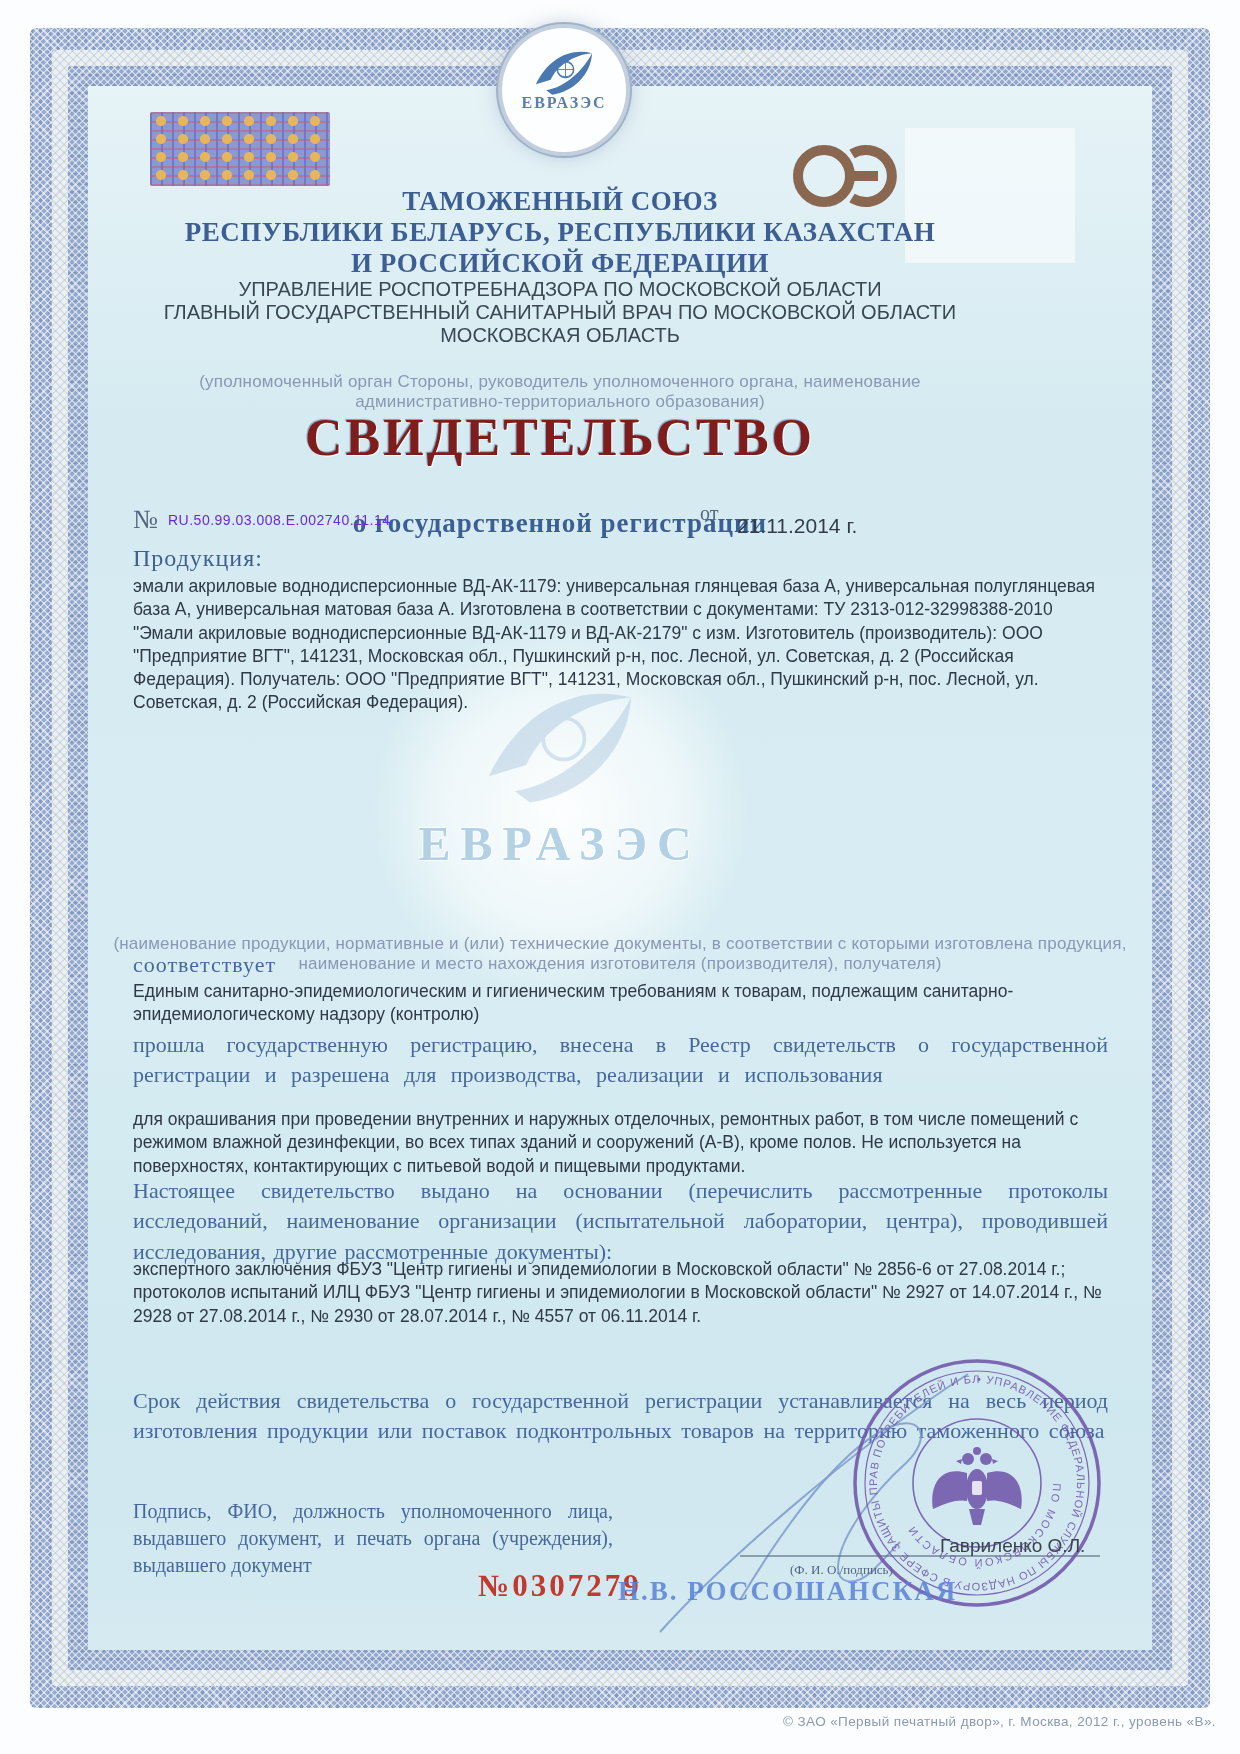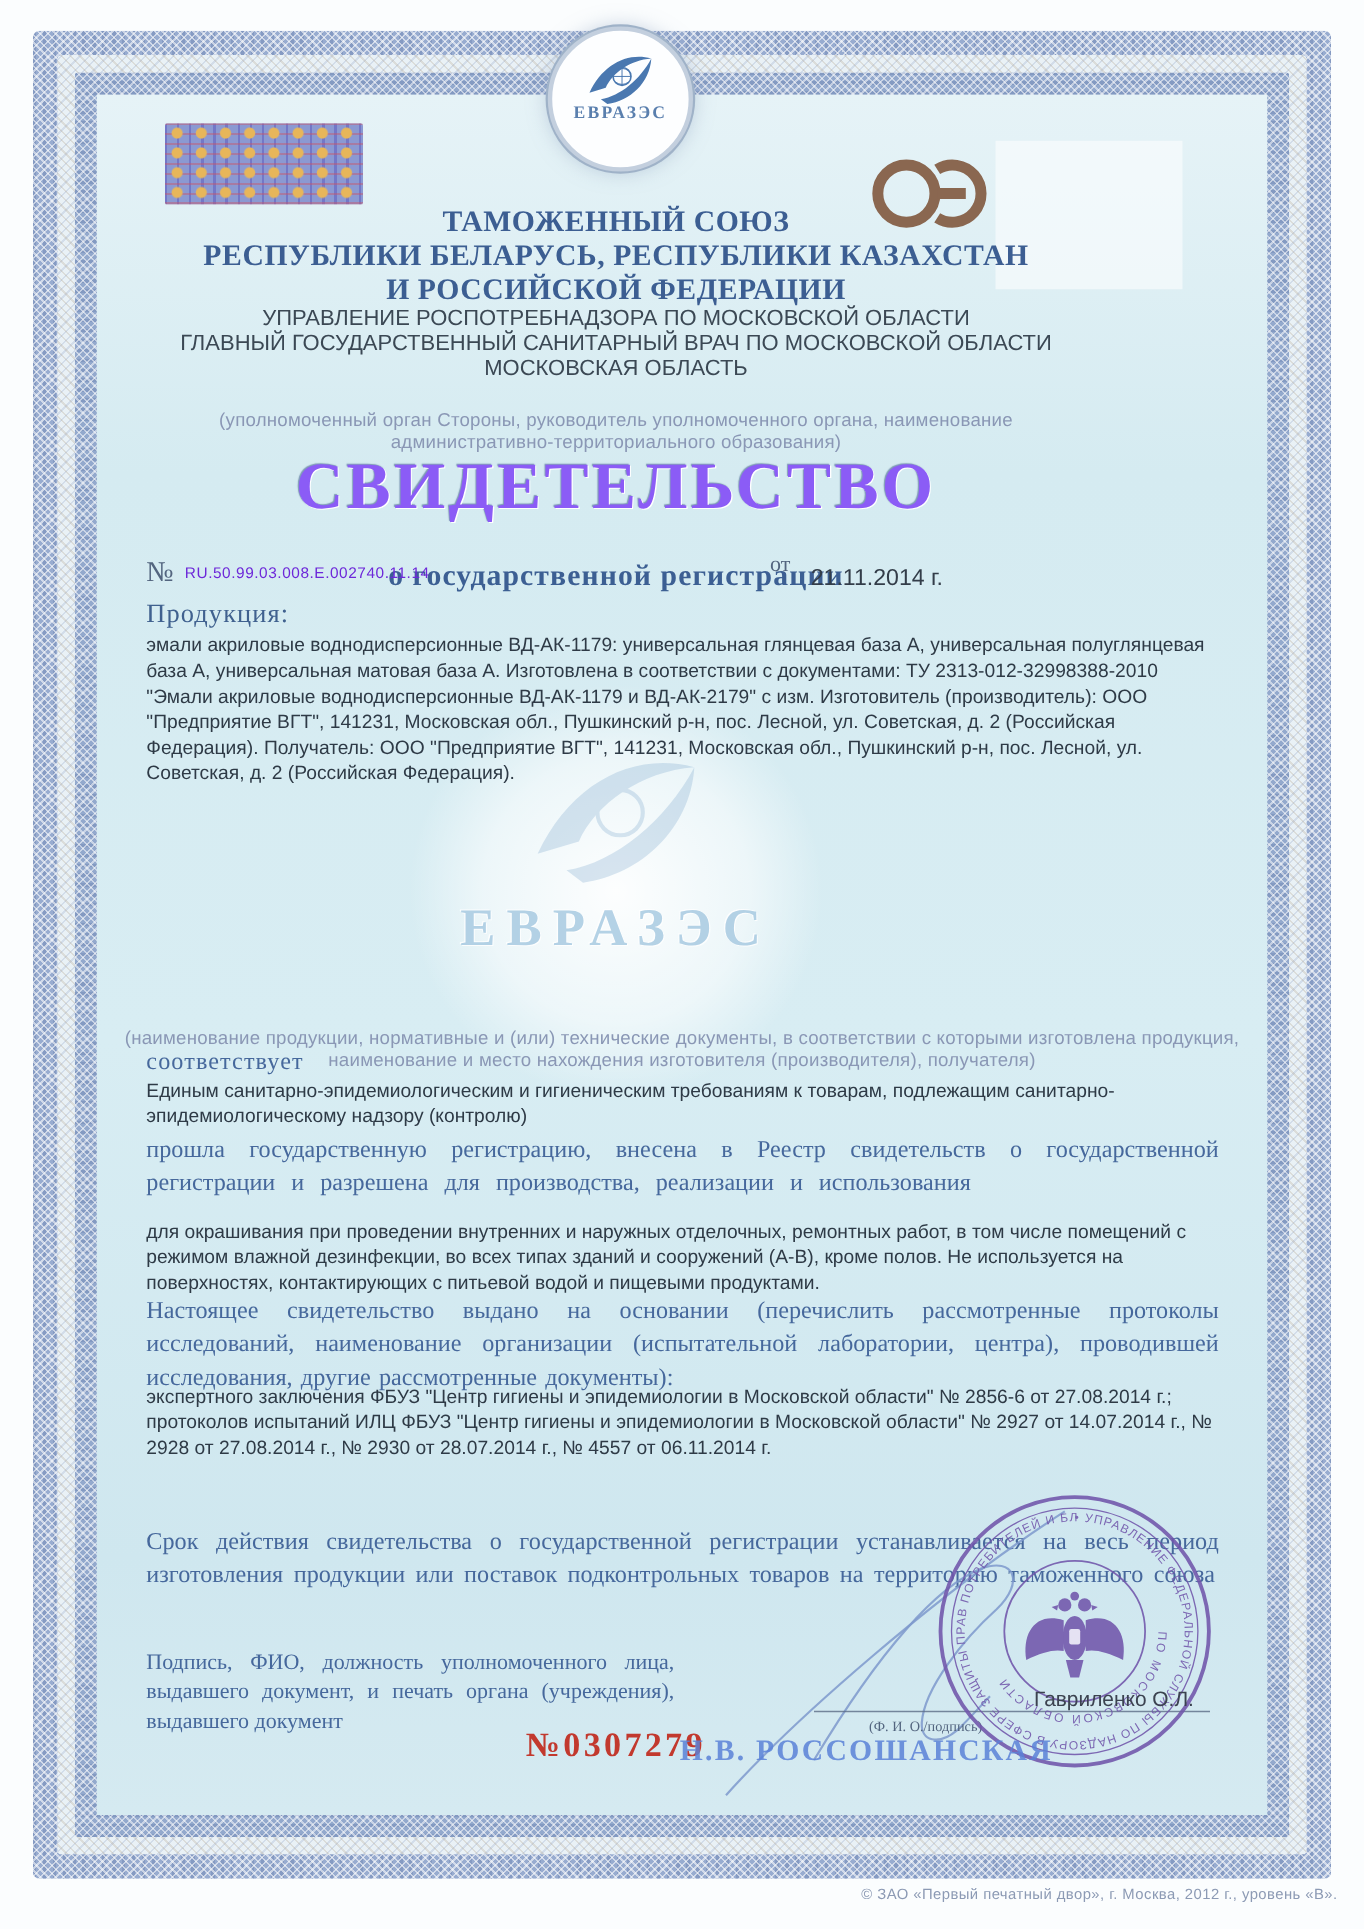--- a/index.html
+++ b/index.html
@@ -41,21 +41,21 @@
     background:linear-gradient(180deg,#e6f3f7 0%,#d5ebf1 22%,#d8edf3 55%,#cfe7ef 85%,#d5eaf1 100%);
   }
   
   .abs{position:absolute;}
   .center-col{left:140px;width:840px;text-align:center;}
   .serif{font-family:"Liberation Serif",serif;}
   .union-line{font-weight:bold;color:#3c5e92;font-size:27px;line-height:31px;letter-spacing:.5px;}
   .authority-line{color:#3b4854;font-size:20px;line-height:23px;}
   .fine-print{color:#8a97b5;font-size:17px;letter-spacing:.2px;}
   .title-main{
-    font-weight:bold;font-size:60px;letter-spacing:3px;color:#8b5cf6;
+    font-weight:bold;font-size:52px;letter-spacing:3px;color:#7f1d1d;
     text-shadow:1px 1px 0 #ffffff,-1px -1px 1px rgba(55,85,135,.55);
   }
   .title-sub{font-weight:bold;font-size:27px;color:#3c5f93;letter-spacing:1px;}
   .no-sign{font-size:26px;color:#53657f;}
   .reg-number{font-size:14px;color:#6d28d9;letter-spacing:.5px;}
   .ot-label{font-size:20px;color:#53657f;}
   .date-value{font-size:21px;color:#333d49;}
   .blue-label{font-size:24px;color:#40618f;letter-spacing:1px;}
   .body-sans{font-size:17.5px;line-height:1.33;color:#2e3a46;}
   .blue-serif-par{font-size:22px;line-height:1.38;color:#46689c;text-align:justify;}

